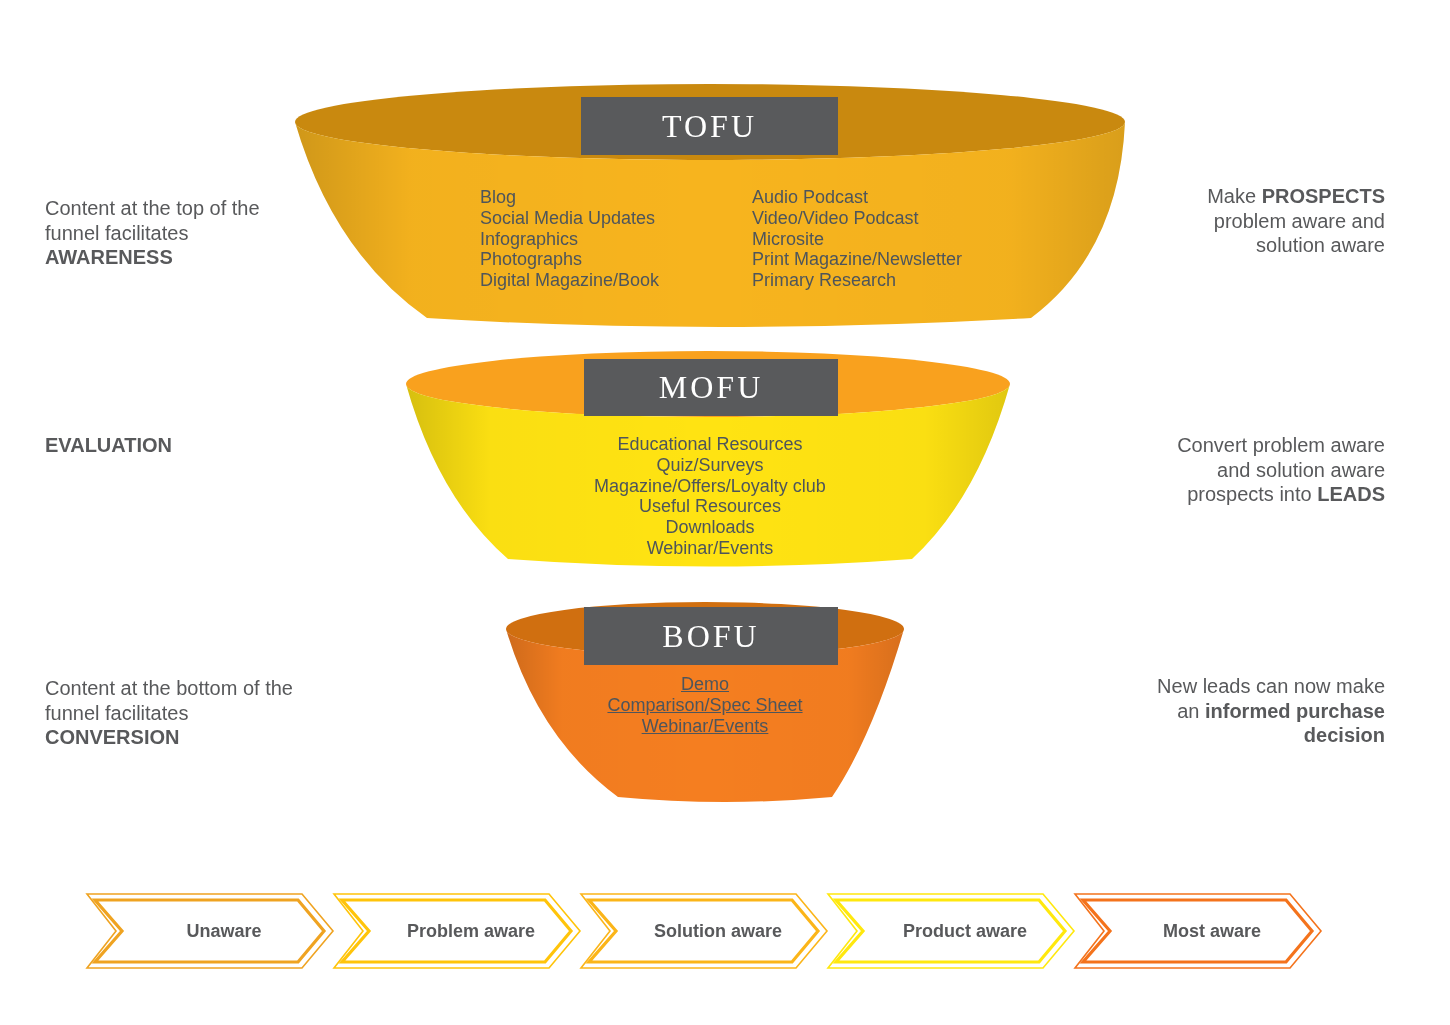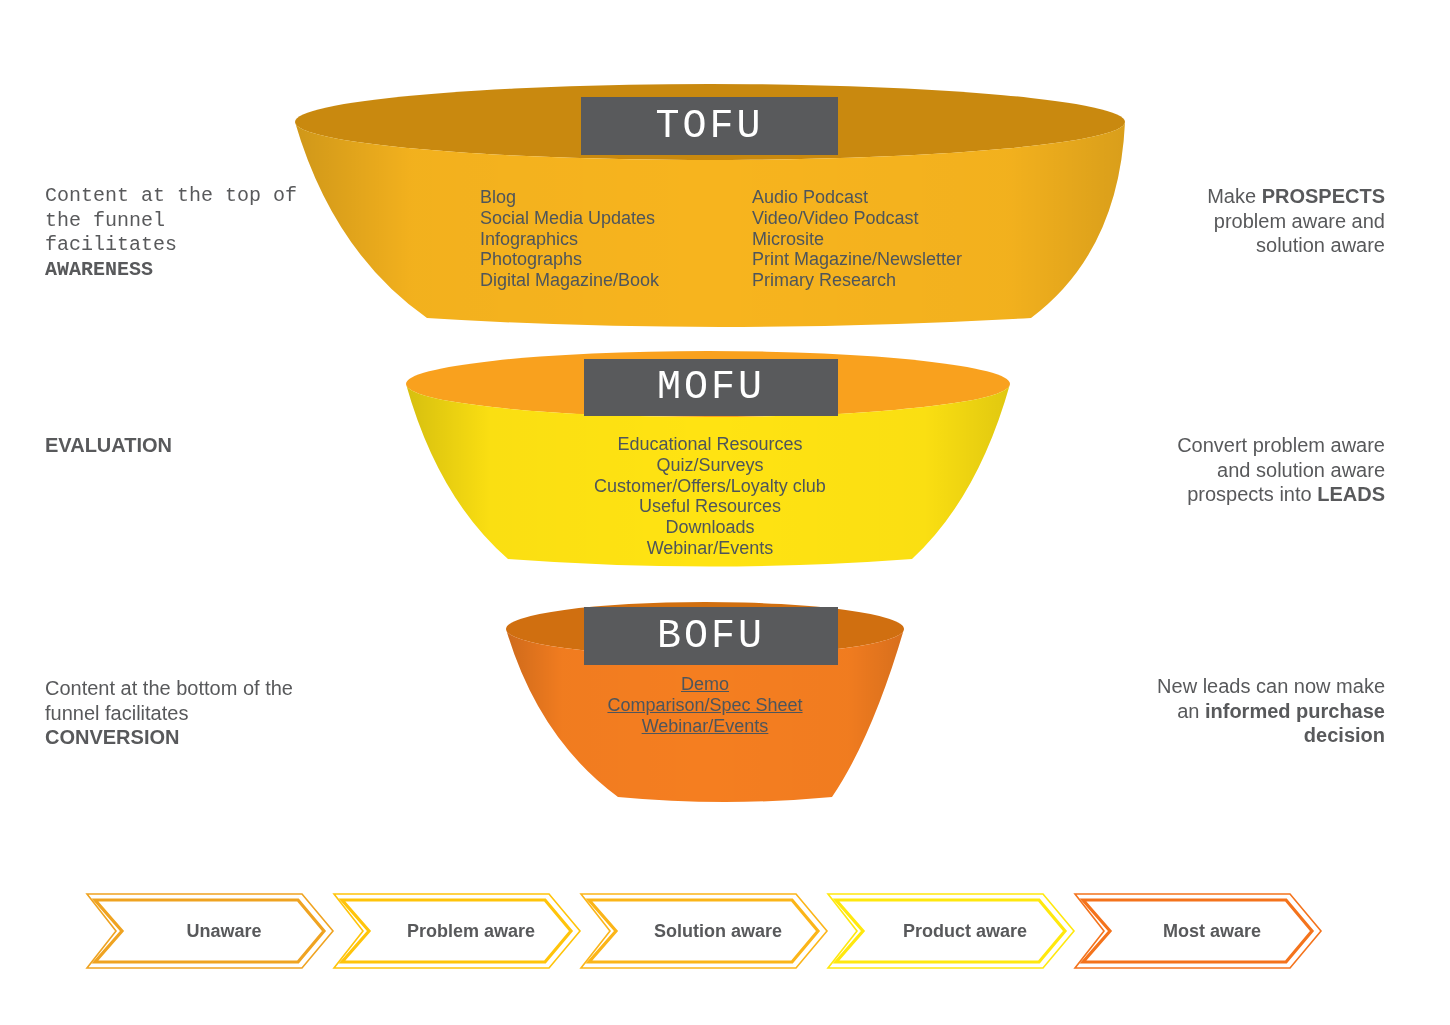--- a/index.html
+++ b/index.html
@@ -23,22 +23,22 @@
     overflow:hidden;
   }
   .funnel-svg{
     position:absolute;
     left:0;top:0;
   }
   .stage-label{
     position:absolute;
     background:var(--label-bg);
     color:var(--label-text);
-    font-family:Liberation Mono, monospace;
-    font-size:40px;
+    font-family:Liberation Serif, serif;
+    font-size:32px;
     letter-spacing:3px;
     display:flex;
     align-items:center;
     justify-content:center;
   }
   .funnel-list{
     position:absolute;
     list-style:none;
     margin:0;
     padding:0;
@@ -125,33 +125,33 @@
     <li>Audio Podcast</li>
     <li>Video/Video Podcast</li>
     <li>Microsite</li>
     <li>Print Magazine/Newsletter</li>
     <li>Primary Research</li>
   </ul>
 
   <ul class="funnel-list centered" style="left:460px;top:434px;width:500px;">
     <li>Educational Resources</li>
     <li>Quiz/Surveys</li>
-    <li>Customer/Offers/Loyalty club</li>
+    <li>Magazine/Offers/Loyalty club</li>
     <li>Useful Resources</li>
     <li>Downloads</li>
     <li>Webinar/Events</li>
   </ul>
 
   <ul class="funnel-list centered" style="left:505px;top:674px;width:400px;text-decoration:underline;">
     <li>Demo</li>
     <li>Comparison/Spec Sheet</li>
     <li>Webinar/Events</li>
   </ul>
 
-  <div class="note" style="left:45px;top:184px;width:255px;font-family:Liberation Mono, monospace;">
+  <div class="note" style="left:45px;top:196px;width:255px;">
     <span>Content at the top of the funnel facilitates</span>
     <b class="block">AWARENESS</b>
   </div>
   <div class="note" style="left:45px;top:433px;width:255px;">
     <b class="block">EVALUATION</b>
   </div>
   <div class="note" style="left:45px;top:676px;width:255px;">
     <span>Content at the bottom of the funnel facilitates</span>
     <b class="block">CONVERSION</b>
   </div>

